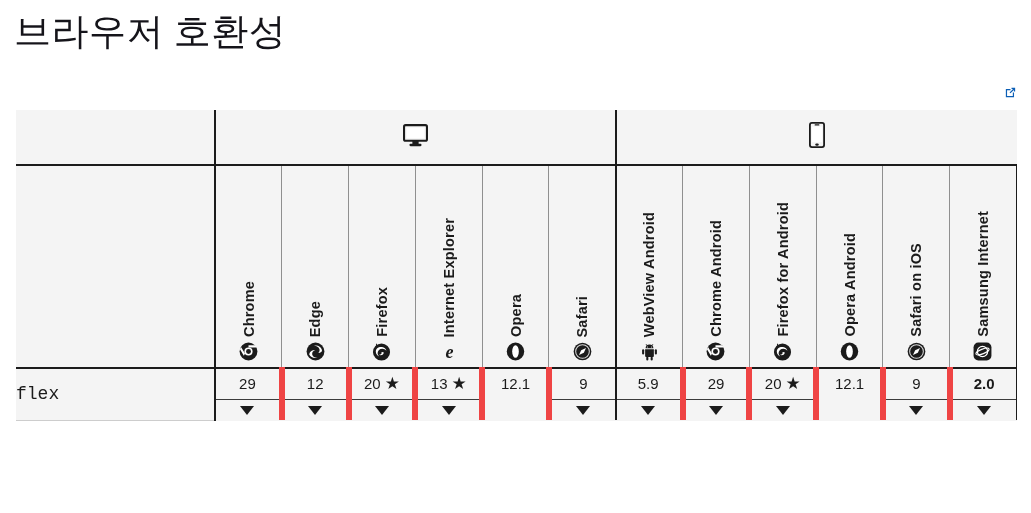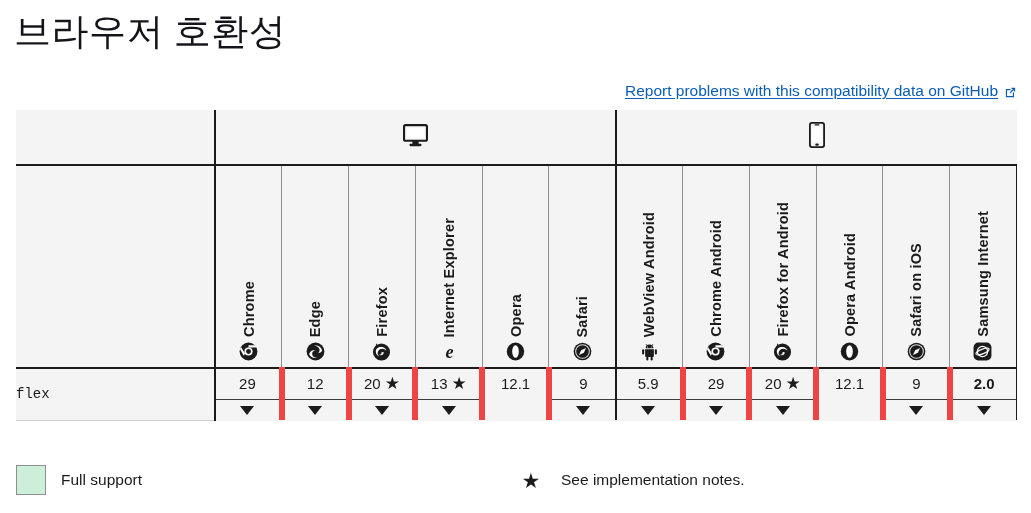--- a/index.html
+++ b/index.html
@@ -143,21 +143,21 @@
     width: 19px;
     height: 19px;
     line-height: 0;
   }
   .browser-logo svg { display: block; }
 
   
   tr.data-row { height: 52px; }
   td.feature-name {
     font-family: "Liberation Mono", monospace;
-    font-size: 14px;
+    font-size: 18px;
     color: #1b1b1b;
     padding-left: 11px;
     vertical-align: middle;
     background: #f4f4f4;
     border-bottom: 1px solid #cdcdcd;
   }
   td.support-cell {
     background: #cdefd9;
     border-left: 6px solid #ef4444;
     vertical-align: top;
@@ -234,21 +234,20 @@
   }
 </style>
 </head>
 <body>
 
 <div class="page">
 
   <h1 class="page-title">브라우저 호환성</h1>
 
   <div class="report-row">
-    <a class="report-link">Report problems with this compatibility data on GitHub</a>
     <span class="ext-icon">
       <svg viewBox="0 0 14 14" width="13" height="13" aria-hidden="true">
         <path d="M2 3.2h5v1.3H3.3v6.2h6.2V7h1.3v5H2z" fill="#0b5eb5"></path>
         <path d="M8.1 2h3.9v3.9h-1.3V4.2L6.9 7.9 6 7l3.7-3.7H8.1z" fill="#0b5eb5"></path>
       </svg>
     </span>
   </div>
 
   <div class="bc-table-wrap">
     <table class="bc-table">
@@ -587,24 +586,14 @@
               <svg viewBox="0 0 14 9" width="14" height="9" aria-hidden="true">
                   <path d="M0 0h14L7 9z" fill="#1b1b1b"></path>
                 </svg>
             </div>
           </td>
         </tr>
       </tbody>
     </table>
   </div>
 
-  <div class="legend">
-    <div class="legend-item full-support">
-      <span class="legend-swatch"></span>
-      <span class="legend-label">Full support</span>
-    </div>
-    <div class="legend-item">
-      <span class="legend-star">★</span>
-      <span class="legend-label">See implementation notes.</span>
-    </div>
-  </div>
 
 </div>
 
 </body></html>

